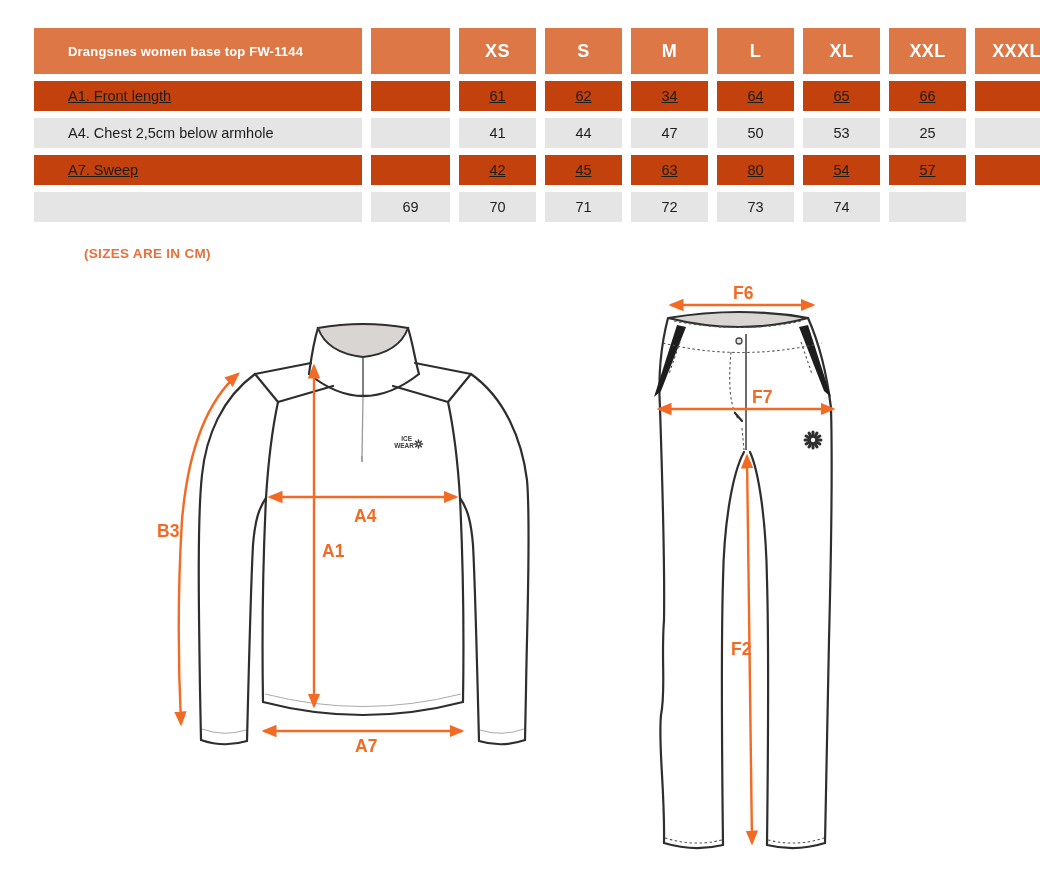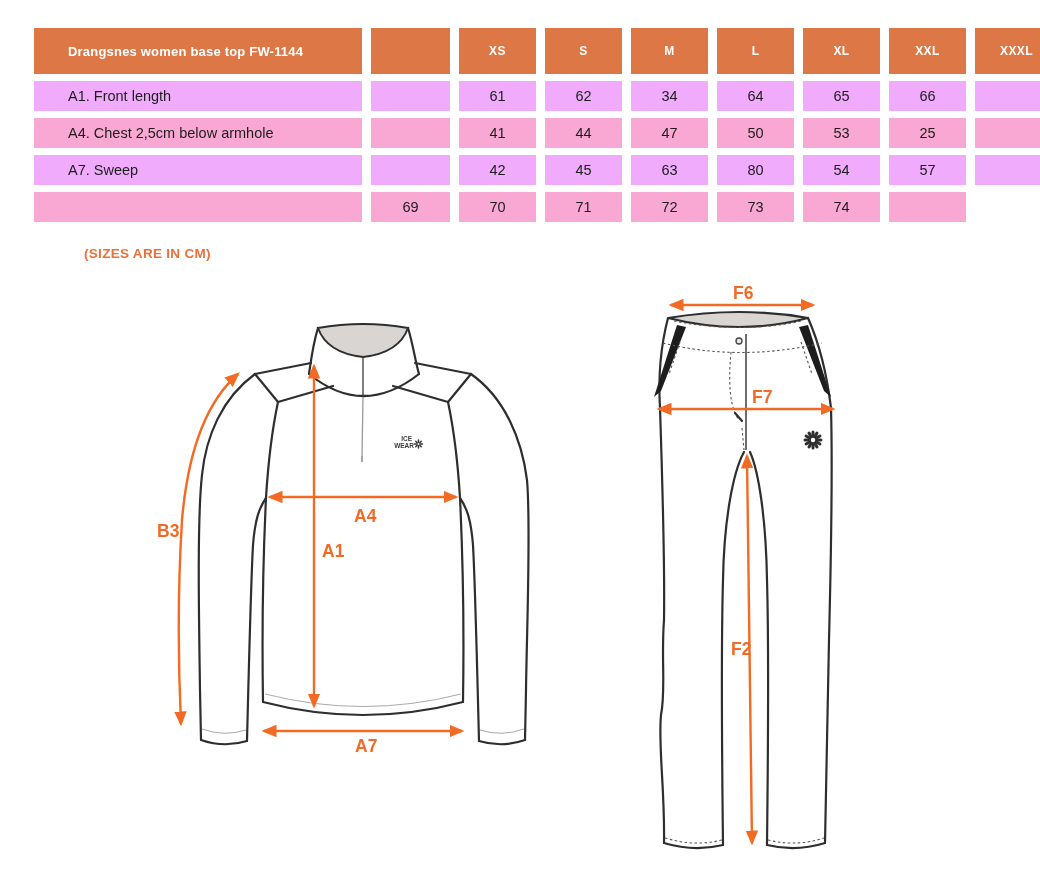--- a/index.html
+++ b/index.html
@@ -13,28 +13,28 @@
     display:grid;
     grid-template-columns:328px 79px 77px 77px 77px 77px 77px 77px 83px;
     gap:7px 9px;
   }
   .cell{
     display:flex;align-items:center;justify-content:center;
     height:30px;font-size:14.5px;color:#1D1D1B;box-sizing:border-box;
   }
   .cell.head{
     height:46px;background:#DD7745;color:#FFFFFF;
-    font-weight:bold;font-size:12px;letter-spacing:.4px;
+    font-weight:bold;font-size:18px;letter-spacing:.4px;
   }
   .cell.title{
     justify-content:flex-start;padding-left:34px;font-size:13px;letter-spacing:.2px;
   }
   .cell.label{justify-content:flex-start;padding-left:34px;}
-  .r-dark{background:#f0abfc;}
-  .r-light{background:#f9a8d4;}
+  .r-dark{background:#c2410c;text-decoration:underline;}
+  .r-light{background:#e5e5e5;}
   
   .note{
     position:absolute;left:84px;top:246px;
     color:#E8703A;font-size:13.5px;font-weight:600;letter-spacing:.3px;
   }
   
   .diagram{position:absolute;}
   .diagram-top{left:145px;top:295px;width:410px;height:465px;}
   .diagram-pants{left:625px;top:282px;width:235px;height:595px;}
   svg text{font-family:"Liberation Sans",sans-serif;}

